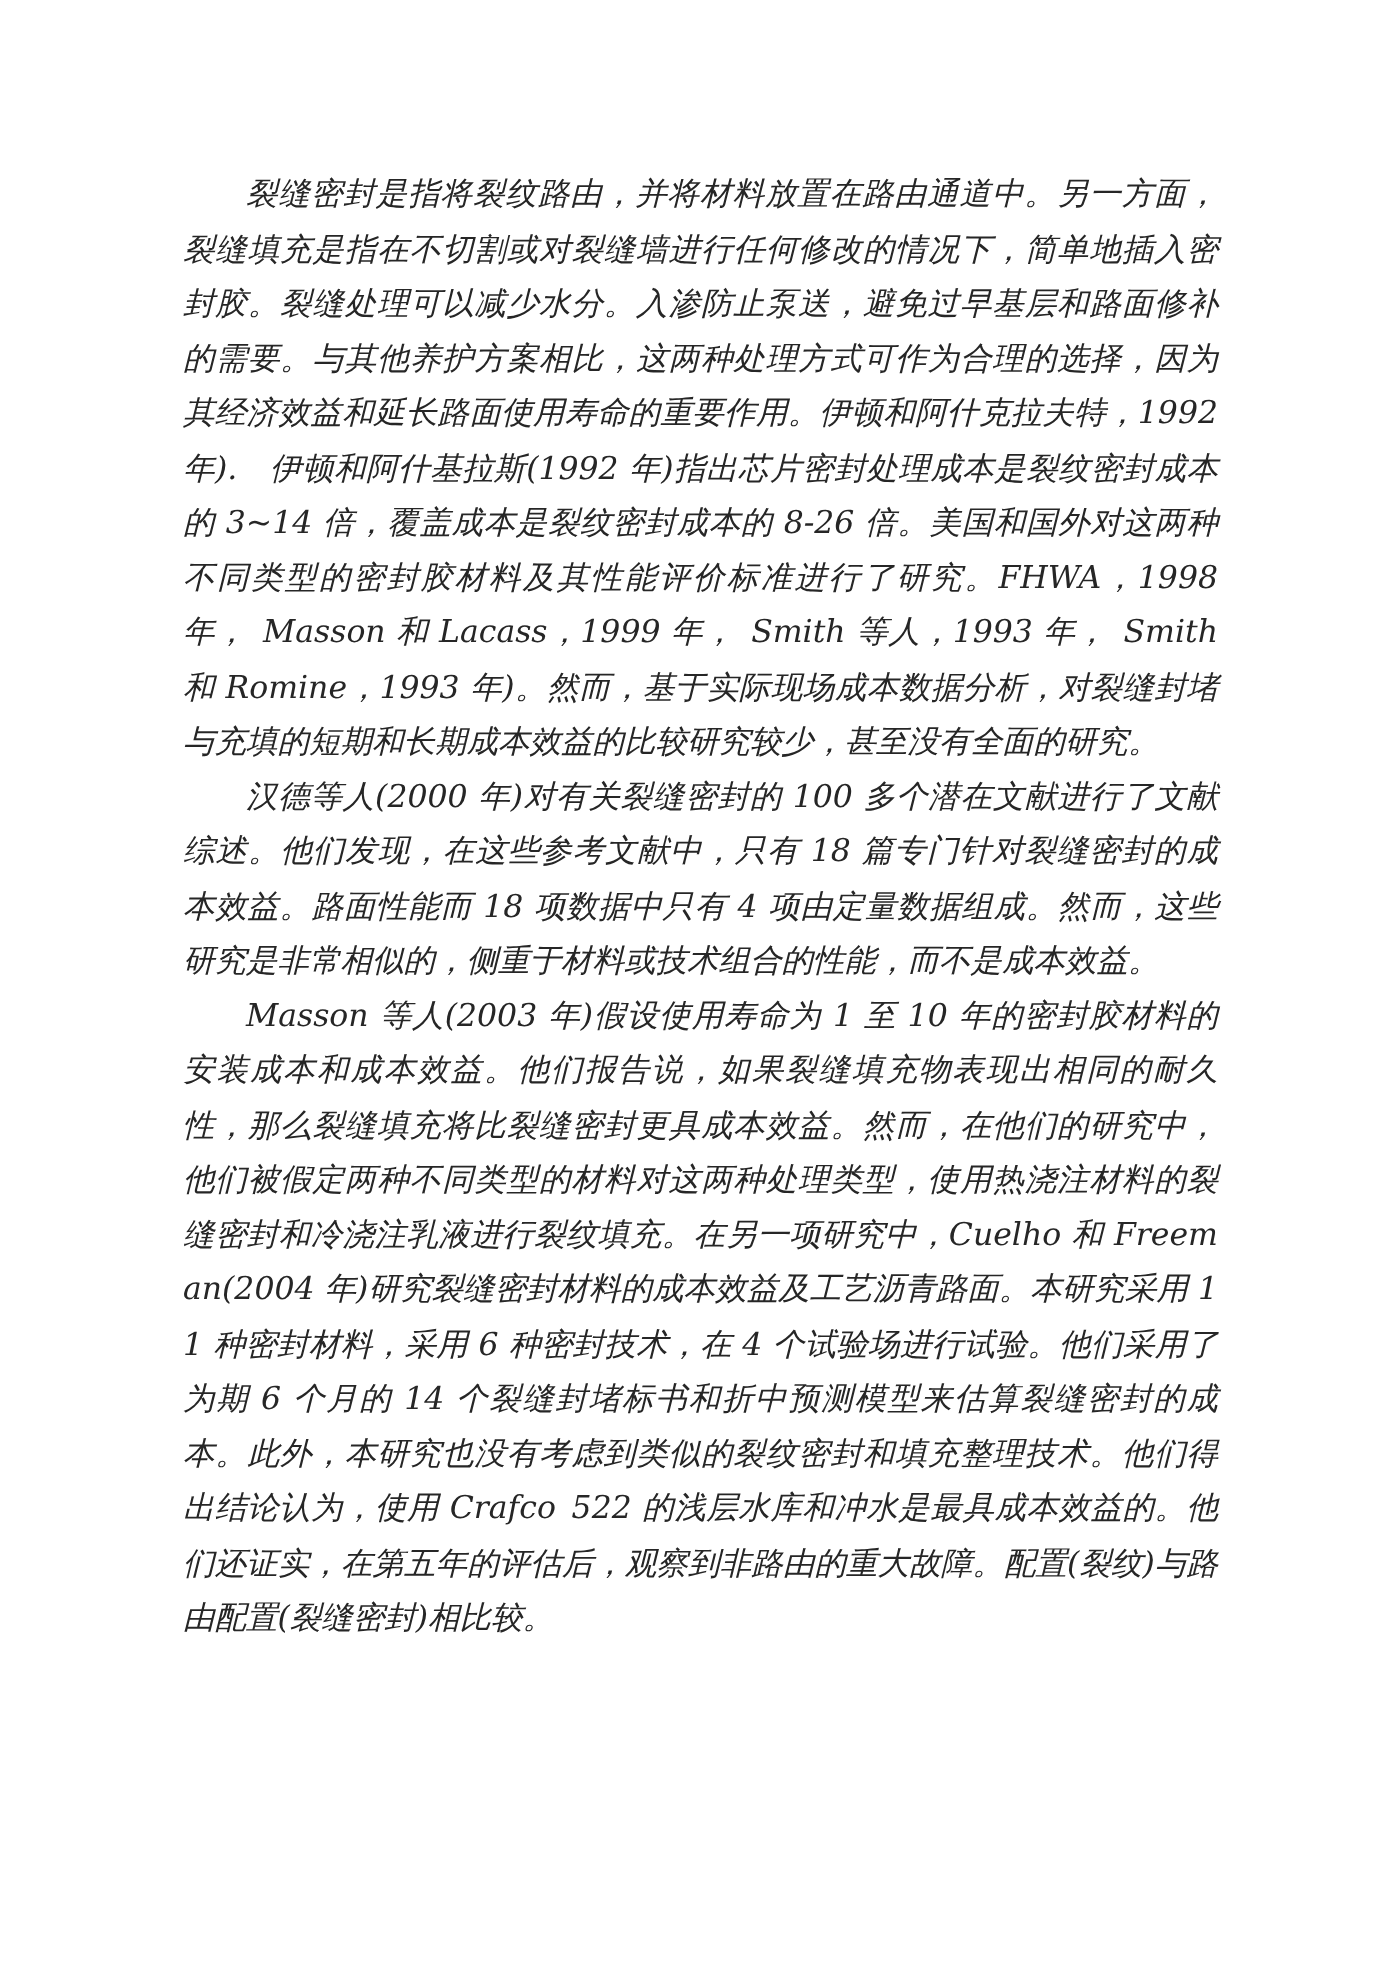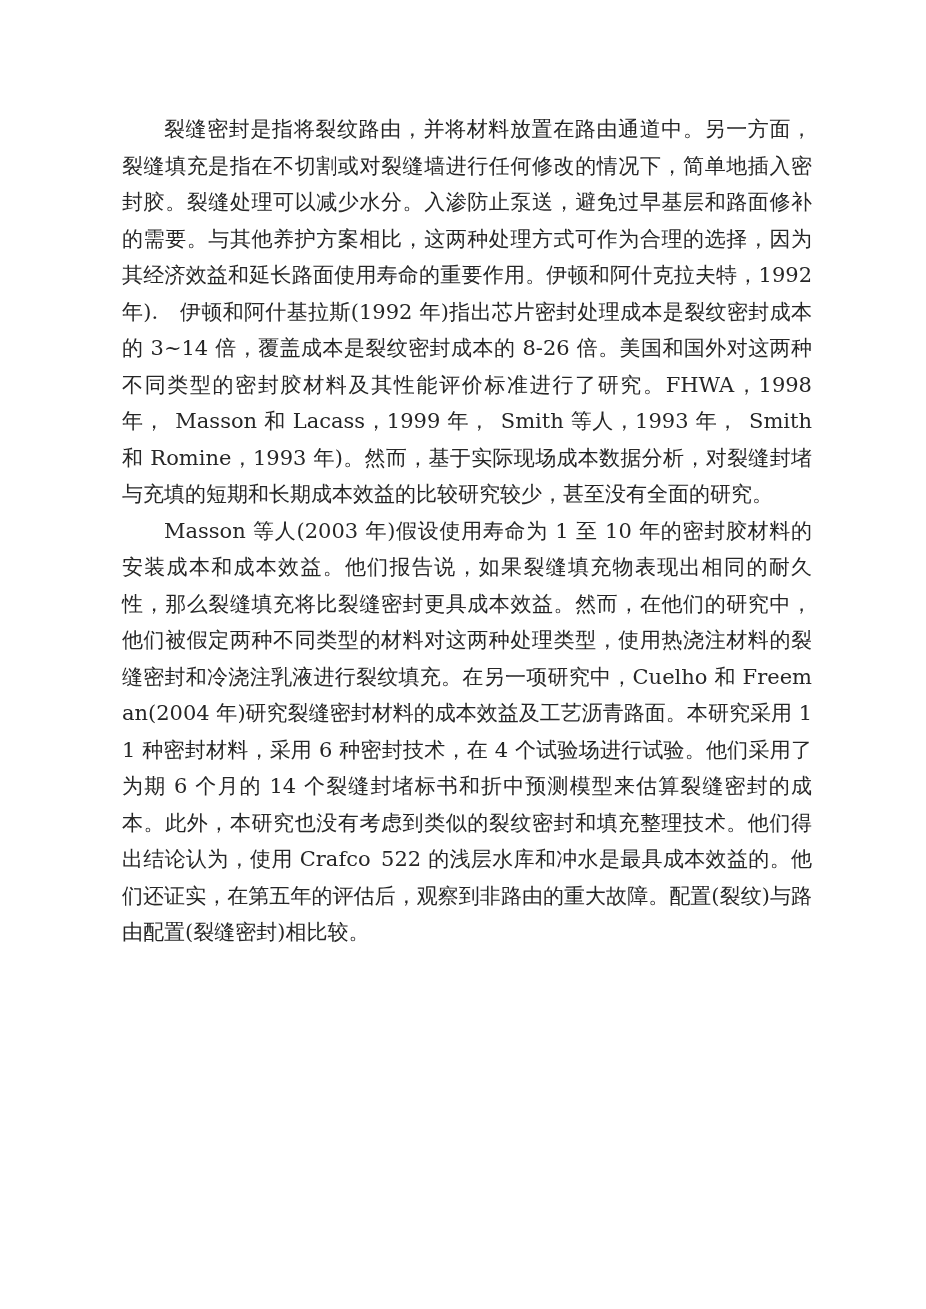--- a/index.html
+++ b/index.html
@@ -23,21 +23,23 @@
     font-size: 21px;
     line-height: 36.5px;
     text-align: justify;
     letter-spacing: 0;
   }
   .para {
     margin: 0;
     padding: 0;
     text-indent: 2em;
     word-break: break-all;
+    font-style: italic;
   }
 </style>
 </head>
 <body>
 
 <div class="page">
   <p class="para">裂缝密封是指将裂纹路由，并将材料放置在路由通道中。另一方面，裂缝填充是指在不切割或对裂缝墙进行任何修改的情况下，简单地插入密封胶。裂缝处理可以减少水分。入渗防止泵送，避免过早基层和路面修补的需要。与其他养护方案相比，这两种处理方式可作为合理的选择，因为其经济效益和延长路面使用寿命的重要作用。伊顿和阿什克拉夫特，1992 年).　伊顿和阿什基拉斯(1992 年)指出芯片密封处理成本是裂纹密封成本的 3~14 倍，覆盖成本是裂纹密封成本的 8-26 倍。美国和国外对这两种不同类型的密封胶材料及其性能评价标准进行了研究。FHWA，1998 年， Masson 和 Lacass，1999 年， Smith 等人，1993 年， Smith 和 Romine，1993 年)。然而，基于实际现场成本数据分析，对裂缝封堵与充填的短期和长期成本效益的比较研究较少，甚至没有全面的研究。</p>
+  <p class="para">汉德等人(2000 年)对有关裂缝密封的 100 多个潜在文献进行了文献综述。他们发现，在这些参考文献中，只有 18 篇专门针对裂缝密封的成本效益。路面性能而 18 项数据中只有 4 项由定量数据组成。然而，这些研究是非常相似的，侧重于材料或技术组合的性能，而不是成本效益。</p>
   <p class="para">Masson 等人(2003 年)假设使用寿命为 1 至 10 年的密封胶材料的安装成本和成本效益。他们报告说，如果裂缝填充物表现出相同的耐久性，那么裂缝填充将比裂缝密封更具成本效益。然而，在他们的研究中，他们被假定两种不同类型的材料对这两种处理类型，使用热浇注材料的裂缝密封和冷浇注乳液进行裂纹填充。在另一项研究中，Cuelho 和 Freeman(2004 年)研究裂缝密封材料的成本效益及工艺沥青路面。本研究采用 11 种密封材料，采用 6 种密封技术，在 4 个试验场进行试验。他们采用了为期 6 个月的 14 个裂缝封堵标书和折中预测模型来估算裂缝密封的成本。此外，本研究也没有考虑到类似的裂纹密封和填充整理技术。他们得出结论认为，使用 Crafco 522 的浅层水库和冲水是最具成本效益的。他们还证实，在第五年的评估后，观察到非路由的重大故障。配置(裂纹)与路由配置(裂缝密封)相比较。</p>
 </div>
 
 </body></html>

